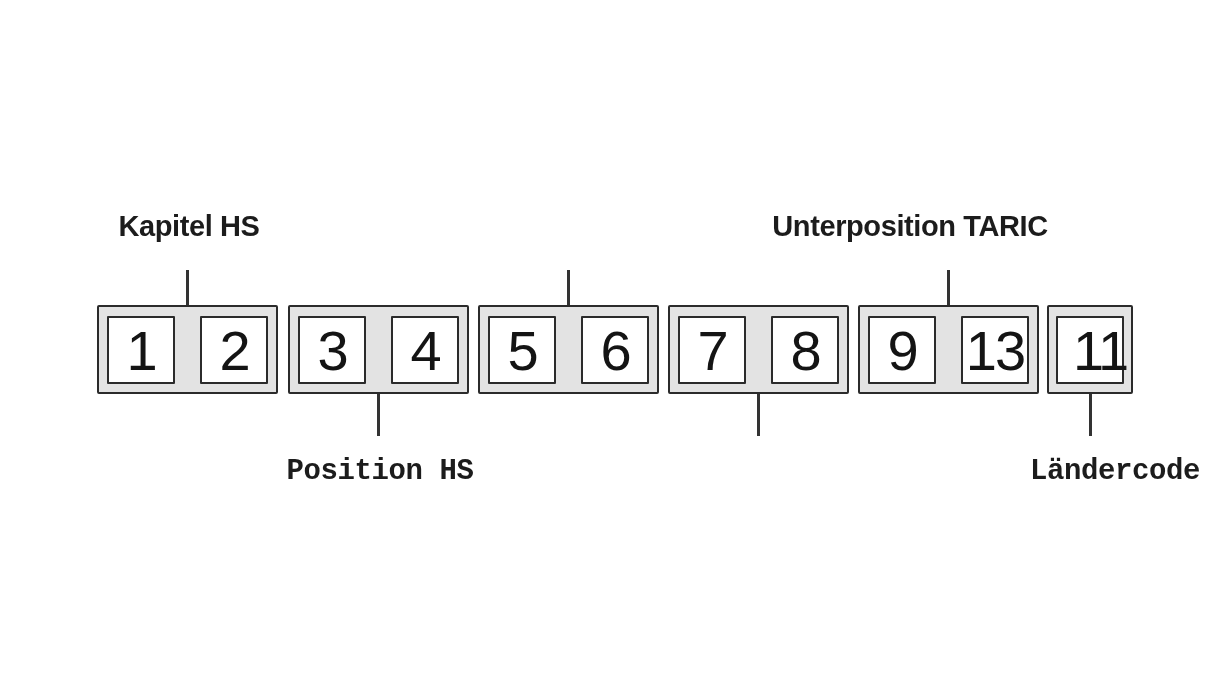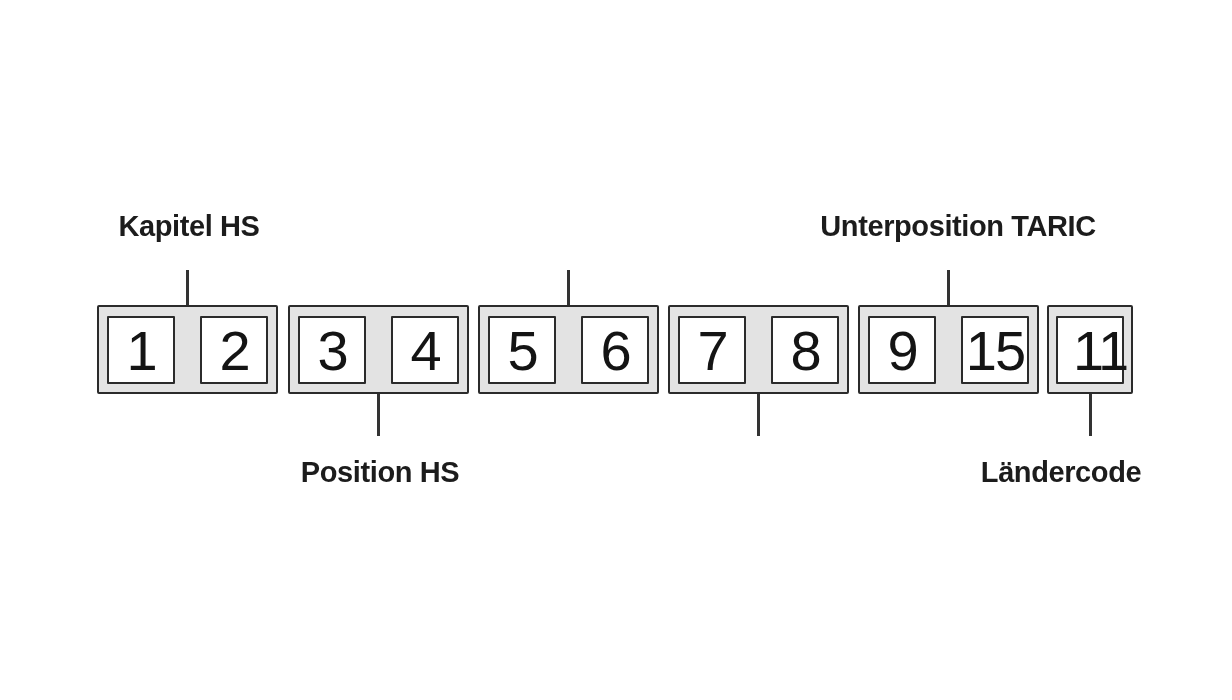--- a/index.html
+++ b/index.html
@@ -19,21 +19,21 @@
     position: absolute;
     transform: translateX(-50%);
     white-space: nowrap;
     font-size: 29px;
     line-height: 32px;
     font-weight: 700;
     letter-spacing: -0.4px;
     color: #1c1c1c;
   }
   .lbl.top { top: 210px; }
-  .lbl.bottom { top: 456px; }
+  .lbl.bottom { top: 456px; font-family: Liberation Mono, monospace; }
   .conn {
     position: absolute;
     width: 2.5px;
     background: #333333;
   }
   .conn.top { top: 270px; height: 35px; }
   .conn.bottom { top: 394px; height: 42px; }
   .grp {
     position: absolute;
     top: 305px;
@@ -72,21 +72,21 @@
     color: #141414;
     padding-top: 2px;
   }
 </style>
 </head>
 <body>
 
 <div class="stage">
 
   <div class="lbl top" style="left:189px">Kapitel HS</div>
-  <div class="lbl top" style="left:958px">Unterposition TARIC</div>
+  <div class="lbl top" style="left:910px">Unterposition TARIC</div>
 
   <div class="conn top" style="left:186px"></div>
   <div class="conn top" style="left:567px"></div>
   <div class="conn top" style="left:947px"></div>
 
   <div class="grp" style="left:97px">
     <div class="box">
         <span>1</span>
       </div>
     <div class="box">
@@ -119,30 +119,30 @@
     <div class="box">
         <span>8</span>
       </div>
   </div>
 
   <div class="grp" style="left:858px">
     <div class="box">
         <span>9</span>
       </div>
     <div class="box">
-        <span>15</span>
+        <span>13</span>
       </div>
   </div>
 
   <div class="grp single" style="left:1047px">
     <div class="box">
         <span>11</span>
       </div>
   </div>
 
   <div class="conn bottom" style="left:377px"></div>
   <div class="conn bottom" style="left:757px"></div>
   <div class="conn bottom" style="left:1089px"></div>
 
   <div class="lbl bottom" style="left:380px">Position HS</div>
-  <div class="lbl bottom" style="left:1061px">Ländercode</div>
+  <div class="lbl bottom" style="left:1115px">Ländercode</div>
 
 </div>
 
 </body></html>

